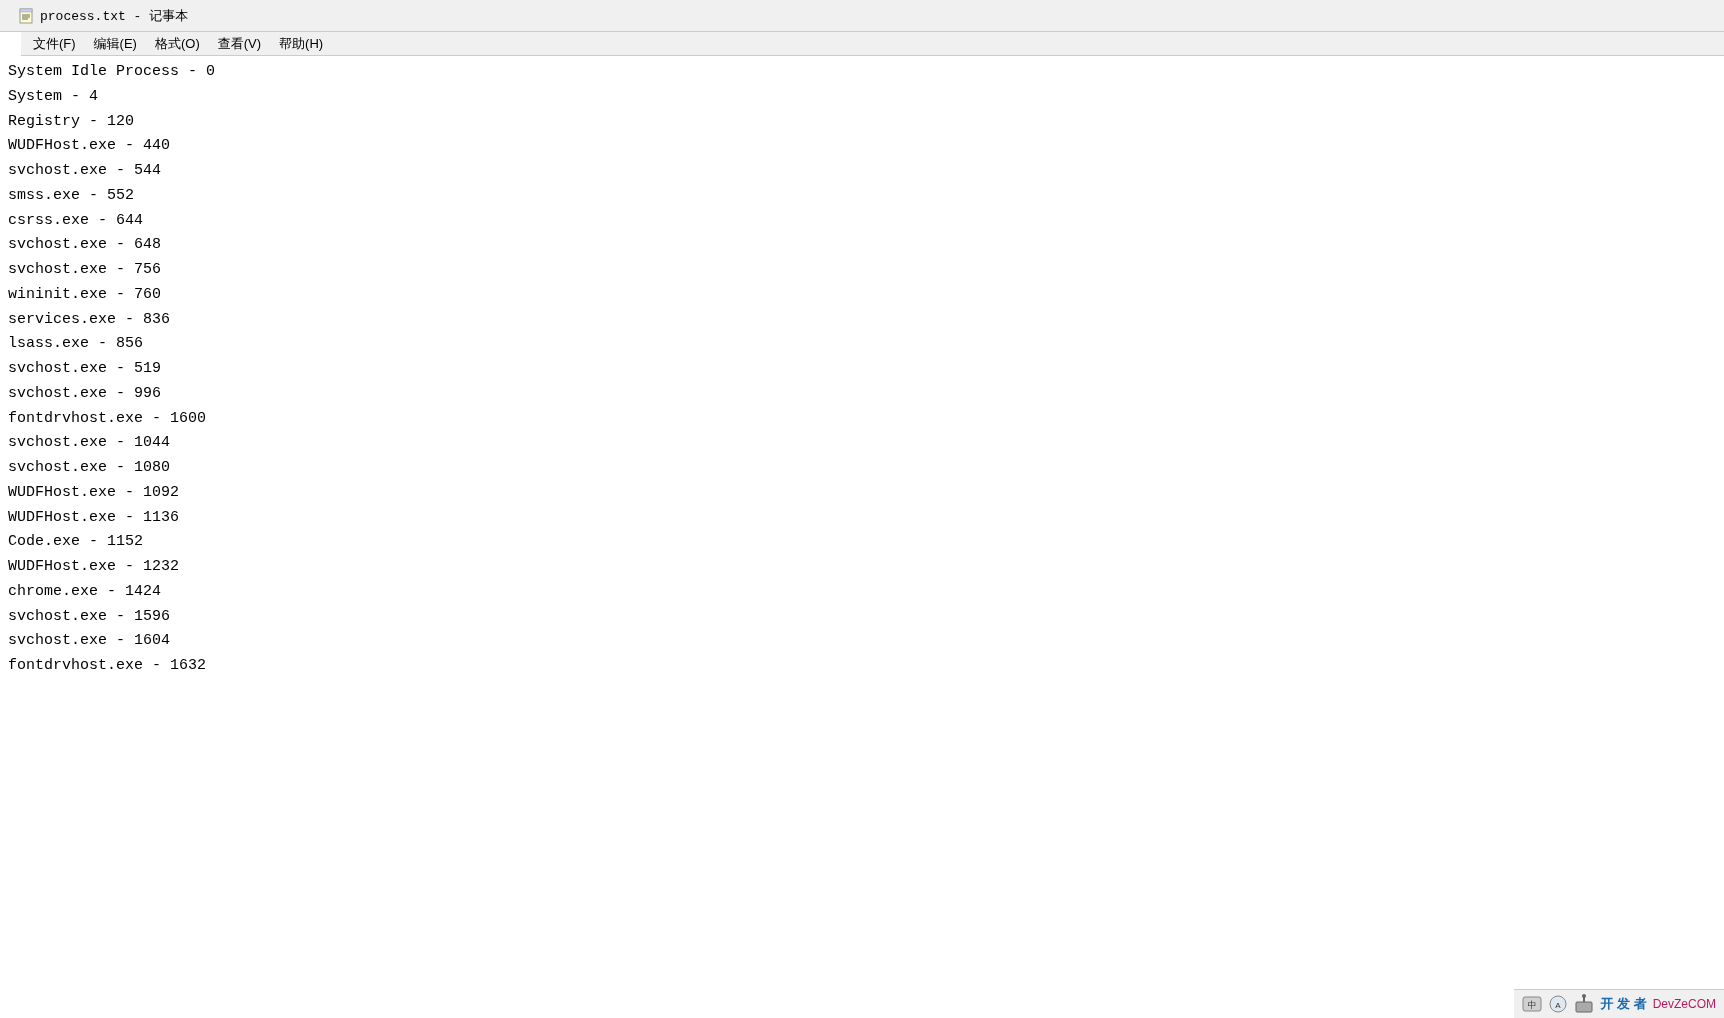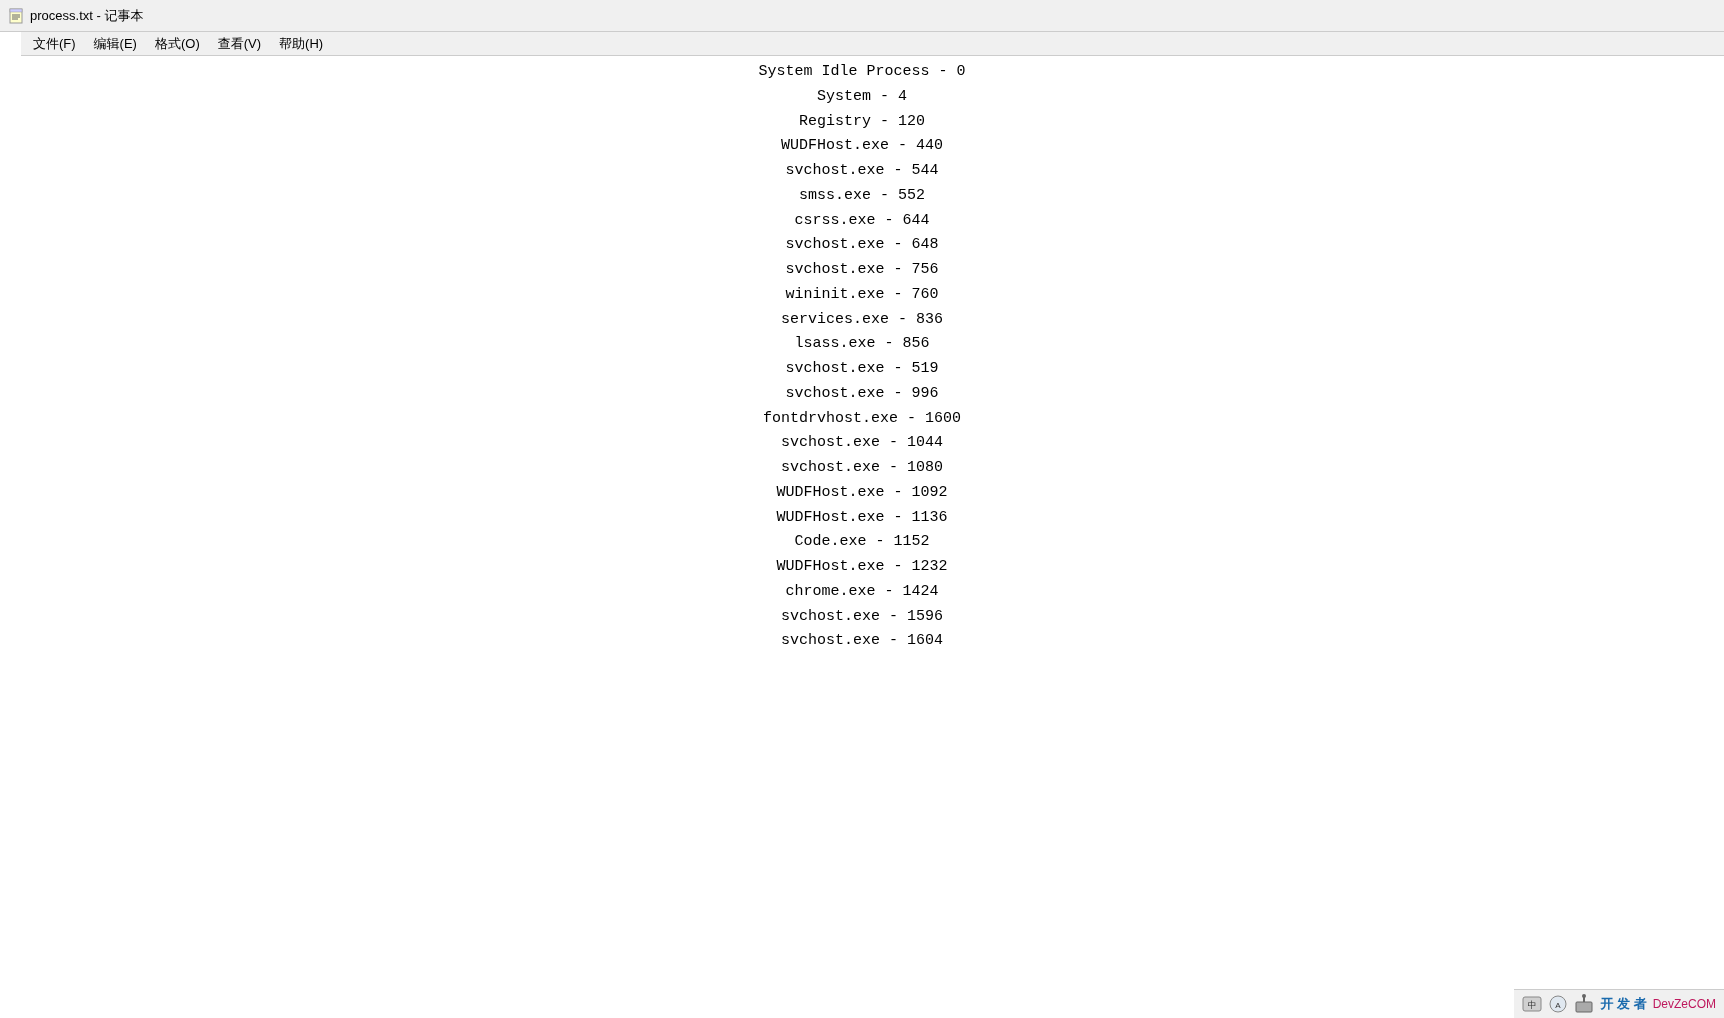--- a/index.html
+++ b/index.html
@@ -22,22 +22,22 @@
       display: flex;
       flex-direction: column;
       width: 100%;
       height: 100%;
     }
 
     .title-bar {
       display: flex;
       align-items: center;
       background: #f0f0f0;
-      padding: 4px 8px;
-      font-family: Liberation Sans, sans-serif;
+      padding: 4px 18px;
+      font-family: Liberation Mono, monospace;
       font-size: 13px;
       color: #000;
       border-bottom: 1px solid #ccc;
       height: 32px;
       gap: 6px;
     }
 
     .title-bar-icon {
       width: 16px;
       height: 16px;
@@ -68,21 +68,20 @@
       padding: 4px 8px;
       overflow: auto;
       font-family: "Consolas", "Courier New", monospace;
       font-size: 15px;
       line-height: 1.65;
     }
 
     .process-line {
       display: block;
       white-space: nowrap;
-      text-align: center;
     }
 
     .taskbar {
       position: fixed;
       bottom: 0;
       right: 0;
       background: #f0f0f0;
       border-top: 1px solid #ccc;
       padding: 4px 8px;
       display: flex;
@@ -135,20 +134,21 @@
       <span class="process-line">fontdrvhost.exe - 1600</span>
       <span class="process-line">svchost.exe - 1044</span>
       <span class="process-line">svchost.exe - 1080</span>
       <span class="process-line">WUDFHost.exe - 1092</span>
       <span class="process-line">WUDFHost.exe - 1136</span>
       <span class="process-line">Code.exe - 1152</span>
       <span class="process-line">WUDFHost.exe - 1232</span>
       <span class="process-line">chrome.exe - 1424</span>
       <span class="process-line">svchost.exe - 1596</span>
       <span class="process-line">svchost.exe - 1604</span>
+      <span class="process-line">fontdrvhost.exe - 1632</span>
     </div>
 
 </div>
 
 <div class="taskbar">
   <svg width="20" height="20" viewBox="0 0 20 20">
     <rect x="1" y="3" width="18" height="14" rx="2" fill="#d0d0d0" stroke="#888" stroke-width="1"></rect>
     <text x="10" y="14" text-anchor="middle" font-size="9" fill="#333" font-family="sans-serif">中</text>
   </svg>
   <svg width="20" height="20" viewBox="0 0 20 20">

